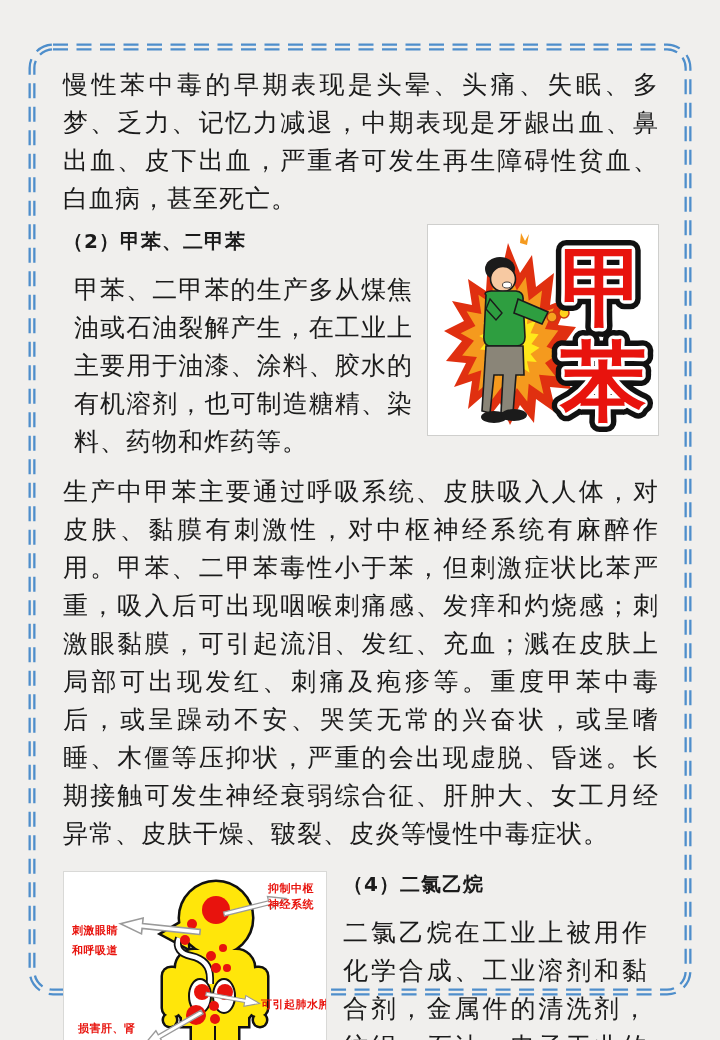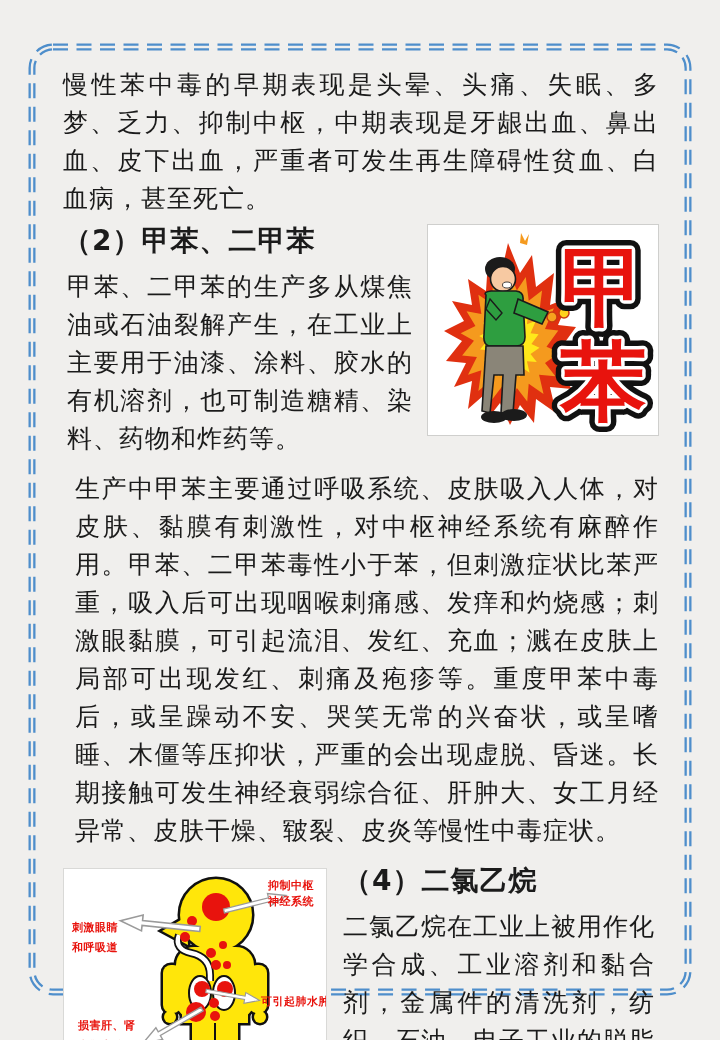--- a/index.html
+++ b/index.html
@@ -8,50 +8,50 @@
     background:#f0efed;
     font-family:"DejaVu Sans","Liberation Sans",sans-serif;
     color:#1b1b1b;
   }
   .border-svg{position:absolute;left:0;top:0;}
   .content{
     position:absolute;left:63px;top:60px;width:596px;
     font-size:25px;line-height:38px;letter-spacing:1px;
     text-align:justify;
   }
-  .para{margin:4px;}
+  .para{margin:11px;}
   .para.intro{margin:6px 0 4px 0;}
   .sec-heading{
-    font-size:28px;font-weight:bold;margin:4px 0 8px 0;letter-spacing:1px;
+    font-size:20px;font-weight:bold;margin:4px 0 8px 0;letter-spacing:1px;
   }
   .sec2-img{
     float:right;width:232px;height:212px;margin:2px 0 6px 14px;
     background:#ffffff;border:1px solid #cfcfcd;box-sizing:border-box;
   }
   .sec3-img{
     float:left;width:264px;height:192px;margin:6px 16px 0 0;
     background:#ffffff;border:1px solid #d9d9d7;box-sizing:border-box;
   }
-  .para.big{clear:both;margin:12px 0 0 12px;font-family:Liberation Serif, serif;}
+  .para.big{clear:both;margin:12px 0 0 0;font-family:Liberation Serif, serif;}
   .sec3{margin-top:12px;}
   svg text.diagram-label{
     font-size:11px;font-weight:bold;fill:#e8130d;letter-spacing:0.5px;
   }
 </style>
 </head>
 <body>
 
 <svg class="border-svg" width="720" height="1040" viewBox="0 0 720 1040">
   <rect x="32" y="47" width="656" height="945" rx="21" fill="none" stroke="#4e8ecb" stroke-width="7" stroke-dasharray="15 8.5"></rect>
   <rect x="32" y="47" width="656" height="945" rx="21" fill="none" stroke="#f0efed" stroke-width="2.4"></rect>
 </svg>
 
 <div class="content">
 
-  <p class="para intro">慢性苯中毒的早期表现是头晕、头痛、失眠、多梦、乏力、抑制中枢，中期表现是牙龈出血、鼻出血、皮下出血，严重者可发生再生障碍性贫血、白血病，甚至死亡。</p>
+  <p class="para intro">慢性苯中毒的早期表现是头晕、头痛、失眠、多梦、乏力、记忆力减退，中期表现是牙龈出血、鼻出血、皮下出血，严重者可发生再生障碍性贫血、白血病，甚至死亡。</p>
 
   <div class="sec2">
 
     <svg class="sec2-img" viewBox="0 0 230 210">
       <g>
         <path fill="#e03010" d="M80,18 L92,48 L104,30 L108,62 L126,48 L122,80 L142,72 L130,100 L148,102 L132,124 L150,132 L130,146 L144,164 L122,162 L128,188 L108,174 L106,198 L92,180 L82,200 L72,178 L58,196 L56,170 L40,184 L44,156 L26,162 L38,138 L18,136 L34,116 L16,106 L36,96 L24,76 L44,80 L40,54 L58,66 L60,36 L72,54 Z"></path>
         <path fill="#f59a1e" transform="translate(80,115) scale(0.74) translate(-80,-115)" d="M80,18 L92,48 L104,30 L108,62 L126,48 L122,80 L142,72 L130,100 L148,102 L132,124 L150,132 L130,146 L144,164 L122,162 L128,188 L108,174 L106,198 L92,180 L82,200 L72,178 L58,196 L56,170 L40,184 L44,156 L26,162 L38,138 L18,136 L34,116 L16,106 L36,96 L24,76 L44,80 L40,54 L58,66 L60,36 L72,54 Z"></path>
         <path fill="#ffe81a" transform="translate(80,115) scale(0.45) translate(-80,-115)" d="M80,18 L92,48 L104,30 L108,62 L126,48 L122,80 L142,72 L130,100 L148,102 L132,124 L150,132 L130,146 L144,164 L122,162 L128,188 L108,174 L106,198 L92,180 L82,200 L72,178 L58,196 L56,170 L40,184 L44,156 L26,162 L38,138 L18,136 L34,116 L16,106 L36,96 L24,76 L44,80 L40,54 L58,66 L60,36 L72,54 Z"></path>
         <path fill="#f59a1e" d="M93,8 L97,16 L101,9 L99,20 L92,18 Z"></path>
         <circle cx="124" cy="92" r="5" fill="#f6a21e" stroke="#c83a10" stroke-width="1.5"></circle>

